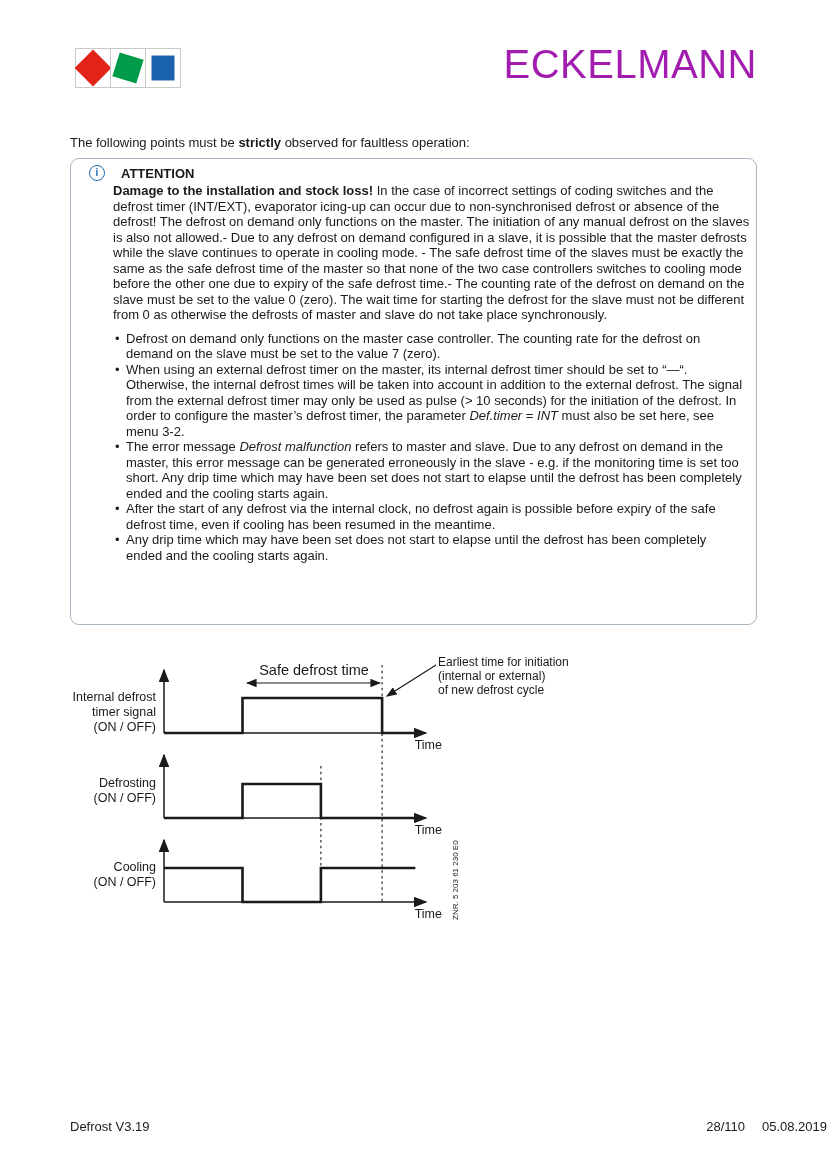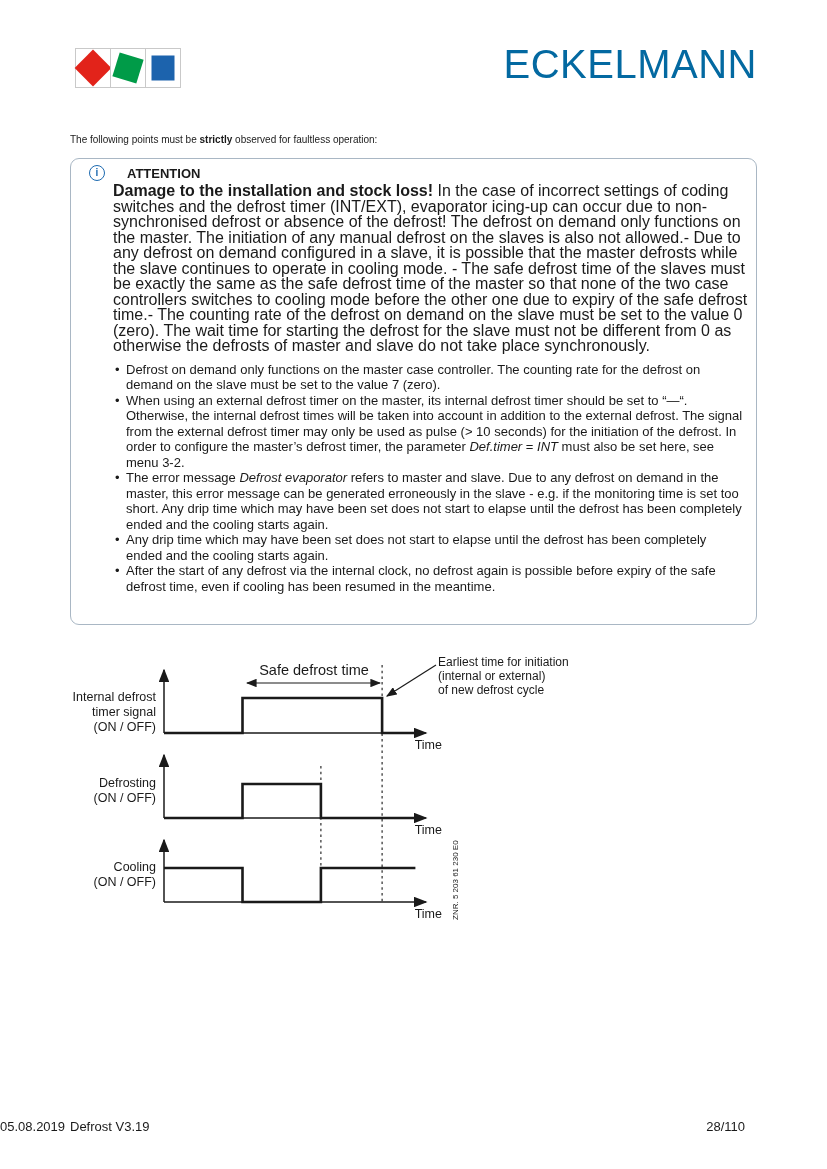--- a/index.html
+++ b/index.html
@@ -12,40 +12,40 @@
   
   .logo { position:absolute; left:75px; top:48px; display:flex; }
   .logo-cell { width:34px; height:38px; border:1px solid #c9c9c9; position:relative; background:#fff; }
   .logo-cell + .logo-cell { margin-left:-1px; }
   .logo-shape { position:absolute; top:50%; left:50%; }
   .shape-red   { width:26px; height:26px; transform:translate(-50%,-50%) rotate(45deg); }
   .shape-green { width:25px; height:25px; transform:translate(-50%,-50%) rotate(17deg); }
   .shape-blue  { width:23px; height:25px; transform:translate(-50%,-50%); }
   .brand {
     position:absolute; right:70px; top:42px;
-    font-size:40px; letter-spacing:0.5px; color:#0369a1; font-weight:400;
+    font-size:40px; letter-spacing:0.5px; color:#a21caf; font-weight:400;
   }
 
   
-  .intro { position:absolute; left:70px; top:122px; width:680px; font-size:10px; line-height:15.5px; }
+  .intro { position:absolute; left:70px; top:122px; width:680px; font-size:13px; line-height:15.5px; }
 
   
   .attention {
     position:absolute; left:70px; top:158px; width:687px; height:467px;
     border:1px solid #a9b7c4; border-radius:9px; box-sizing:border-box;
     padding:6px 16px 0 18px; overflow:hidden;
   }
   .attn-head { display:flex; align-items:center; }
   .info-icon {
     width:14px; height:14px; border:1.5px solid #1d6ab0; border-radius:50%;
     color:#1d6ab0; font-weight:bold; font-size:10px; line-height:14px;
     text-align:center; flex:0 0 auto;
   }
-  .attn-title { font-weight:bold; font-size:13px; margin-left:22px; }
-  .attn-body { margin:2px 0 0 24px; font-size:16px; line-height:15.5px; width:638px; }
+  .attn-title { font-weight:bold; font-size:13px; margin-left:16px; }
+  .attn-body { margin:2px 0 0 24px; font-size:13px; line-height:15.5px; width:638px; }
   .attn-list { margin:8px 0 0 24px; padding:0; list-style:none; width:630px; }
   .attn-list li {
     position:relative; padding-left:13px; font-size:13px; line-height:15.5px;
   }
   .attn-list li::before { content:"\2022"; position:absolute; left:2px; }
 
   
   .diagram { position:absolute; left:70px; top:640px; }
   .diagram text { fill:#1a1a1a; font-family:"Liberation Sans", sans-serif; }
   .sig   { fill:none; stroke:#1a1a1a; stroke-width:2.6; stroke-linejoin:miter; }
@@ -53,21 +53,21 @@
   .dash  { stroke:#1a1a1a; stroke-width:1.1; stroke-dasharray:2.5 3.2; }
   .thin  { stroke:#1a1a1a; stroke-width:1.2; }
   .lbl   { font-size:12.5px; }
   .big   { font-size:14.5px; }
   .note  { font-size:12px; }
   .znr   { font-size:8px; fill:#3a3a3a; }
 
   
   .footer { position:absolute; top:1119px; left:0; width:827px; font-size:13px; }
   .footer .f-left   { position:absolute; left:70px; }
-  .footer .f-center { position:absolute; left:0; width:827px; text-align:left; }
+  .footer .f-center { position:absolute; left:0; width:827px; text-align:right; }
   .footer .f-right  { position:absolute; right:82px; }
 </style>
 </head>
 <body>
 
 <div class="page">
 
   <div class="logo">
     <div class="logo-cell">
       <div class="logo-shape shape-red" style="background: rgb(226, 35, 26);"></div>
@@ -85,23 +85,23 @@
 
   <div class="attention">
     <div class="attn-head">
       <span class="info-icon">i</span>
       <span class="attn-title">ATTENTION</span>
     </div>
     <p class="attn-body"><b>Damage to the installation and stock loss!</b> In the case of incorrect settings of coding switches and the defrost timer (INT/EXT), evaporator icing-up can occur due to non-synchronised defrost or absence of the defrost! The defrost on demand only functions on the master. The initiation of any manual defrost on the slaves is also not allowed.- Due to any defrost on demand configured in a slave, it is possible that the master defrosts while the slave continues to operate in cooling mode. - The safe defrost time of the slaves must be exactly the same as the safe defrost time of the master so that none of the two case controllers switches to cooling mode before the other one due to expiry of the safe defrost time.- The counting rate of the defrost on demand on the slave must be set to the value 0 (zero). The wait time for starting the defrost for the slave must not be different from 0 as otherwise the defrosts of master and slave do not take place synchronously.</p>
     <ul class="attn-list">
         <li>Defrost on demand only functions on the master case controller. The counting rate for the defrost on demand on the slave must be set to the value 7 (zero).</li>
         <li>When using an external defrost timer on the master, its internal defrost timer should be set to “—“. Otherwise, the internal defrost times will be taken into account in addition to the external defrost. The signal from the external defrost timer may only be used as pulse (&gt; 10 seconds) for the initiation of the defrost. In order to configure the master’s defrost timer, the parameter <i>Def.timer</i> = <i>INT</i> must also be set here, see menu 3-2.</li>
-        <li>The error message <i>Defrost evaporator</i> refers to master and slave. Due to any defrost on demand in the master, this error message can be generated erroneously in the slave - e.g. if the monitoring time is set too short. Any drip time which may have been set does not start to elapse until the defrost has been completely ended and the cooling starts again.</li>
+        <li>The error message <i>Defrost malfunction</i> refers to master and slave. Due to any defrost on demand in the master, this error message can be generated erroneously in the slave - e.g. if the monitoring time is set too short. Any drip time which may have been set does not start to elapse until the defrost has been completely ended and the cooling starts again.</li>
+        <li>After the start of any defrost via the internal clock, no defrost again is possible before expiry of the safe defrost time, even if cooling has been resumed in the meantime.</li>
         <li>Any drip time which may have been set does not start to elapse until the defrost has been completely ended and the cooling starts again.</li>
-        <li>After the start of any defrost via the internal clock, no defrost again is possible before expiry of the safe defrost time, even if cooling has been resumed in the meantime.</li>
       </ul>
   </div>
 
   <svg class="diagram" width="540" height="300" viewBox="0 0 540 300">
     <defs>
       <marker id="arr" markerWidth="9" markerHeight="7" refX="8" refY="3.5" orient="auto-start-reverse">
         <path d="M0,0 L9,3.5 L0,7 z" fill="#1a1a1a"></path>
       </marker>
     </defs>
 

